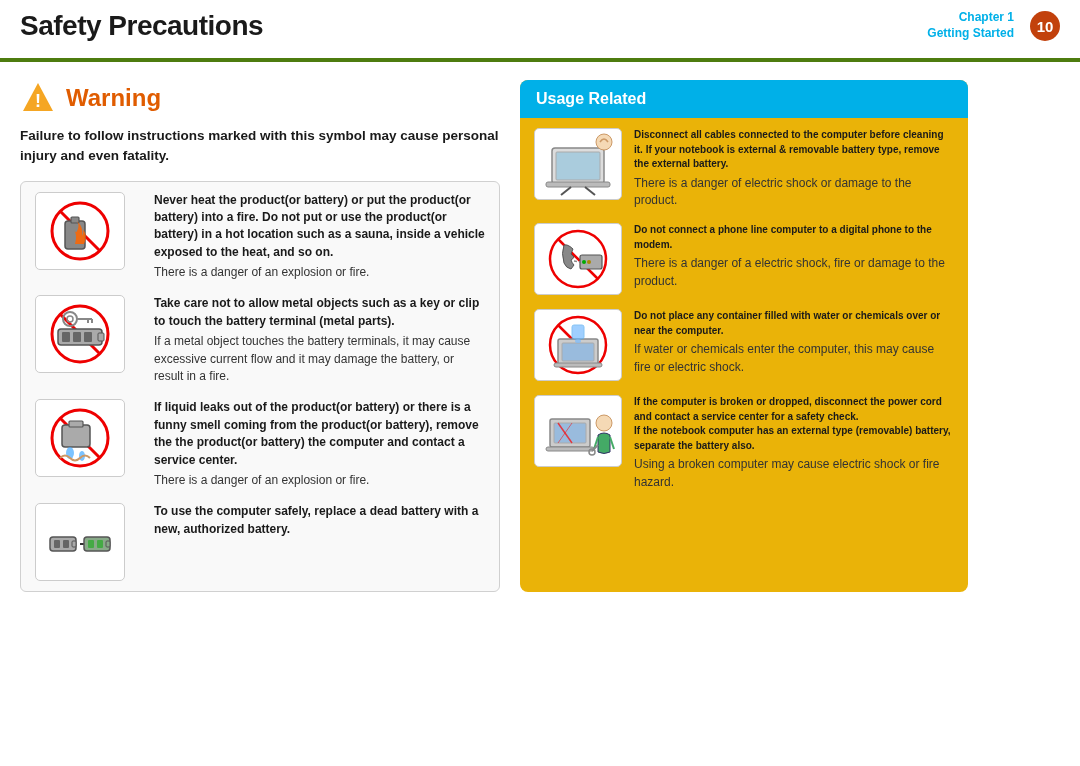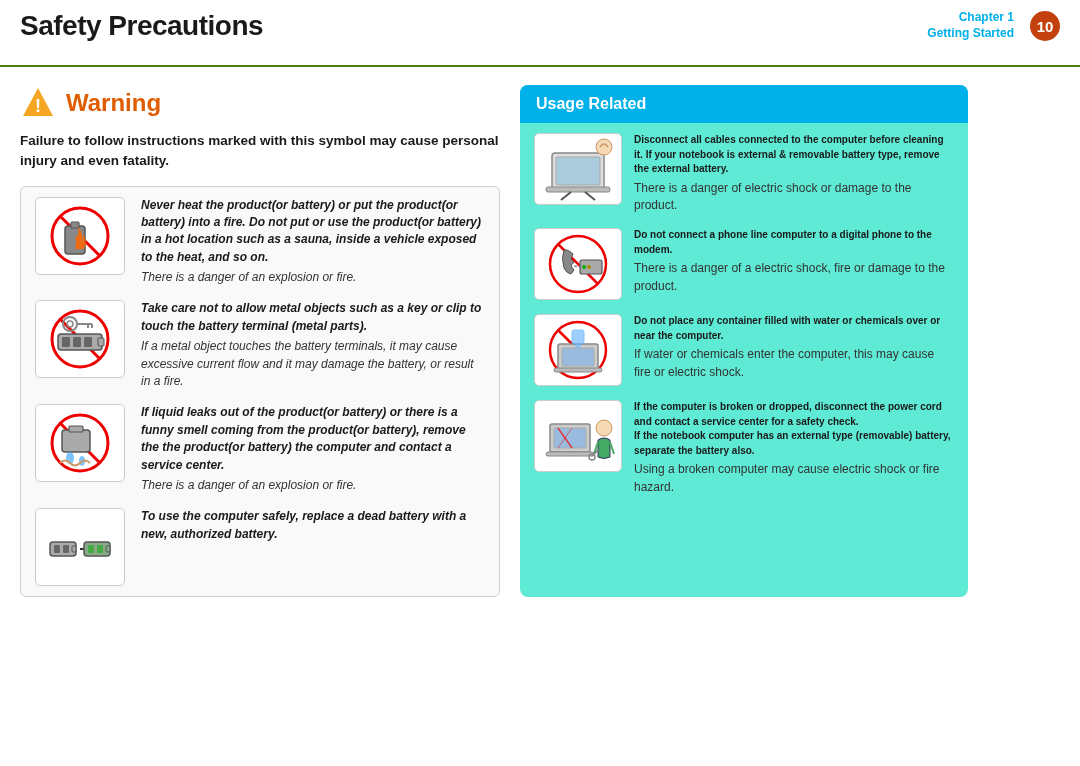--- a/index.html
+++ b/index.html
@@ -9,22 +9,22 @@
       width: 1080px;
       min-height: 766px;
       overflow: hidden;
     }
 
     
     .header {
       display: flex;
       align-items: center;
       justify-content: space-between;
-      padding: 10px 20px 23px 20px;
-      border-bottom: 2px solid #4d7c0f;
+      padding: 10px 20px 16px 20px;
+      border-bottom: 4px solid #4d7c0f;
     }
     .header-title {
       font-size: 28px;
       font-weight: 900;
       color: #1a1a1a;
       letter-spacing: -0.5px;
     }
     .header-right {
       display: flex;
       align-items: center;
@@ -90,23 +90,22 @@
 
     
     .warning-box {
       border: 1px solid #d0d0d0;
       border-radius: 6px;
       padding: 10px 14px;
       background: #f9f9f9;
     }
     .warning-item {
       display: flex;
-      gap: 16px;
+      gap: 29px;
       margin-bottom: 14px;
-      font-style: italic;
     }
     .warning-item:last-child {
       margin-bottom: 0;
     }
     .item-img {
       width: 90px;
       height: 78px;
       flex-shrink: 0;
       border: 1px solid #ccc;
       border-radius: 5px;
@@ -126,21 +125,21 @@
       font-size: 12px;
       font-weight: 800;
       color: #1a1a1a;
       display: block;
       margin-bottom: 3px;
     }
 
     
     .right-col {
       width: 448px;
-      background: #5eead4;
+      background: #eab308;
       border-radius: 8px;
       padding: 0;
       overflow: hidden;
     }
     .usage-header {
       background: #00b0e8;
       padding: 10px 16px;
       color: #fff;
       font-size: 16px;
       font-weight: 800;

